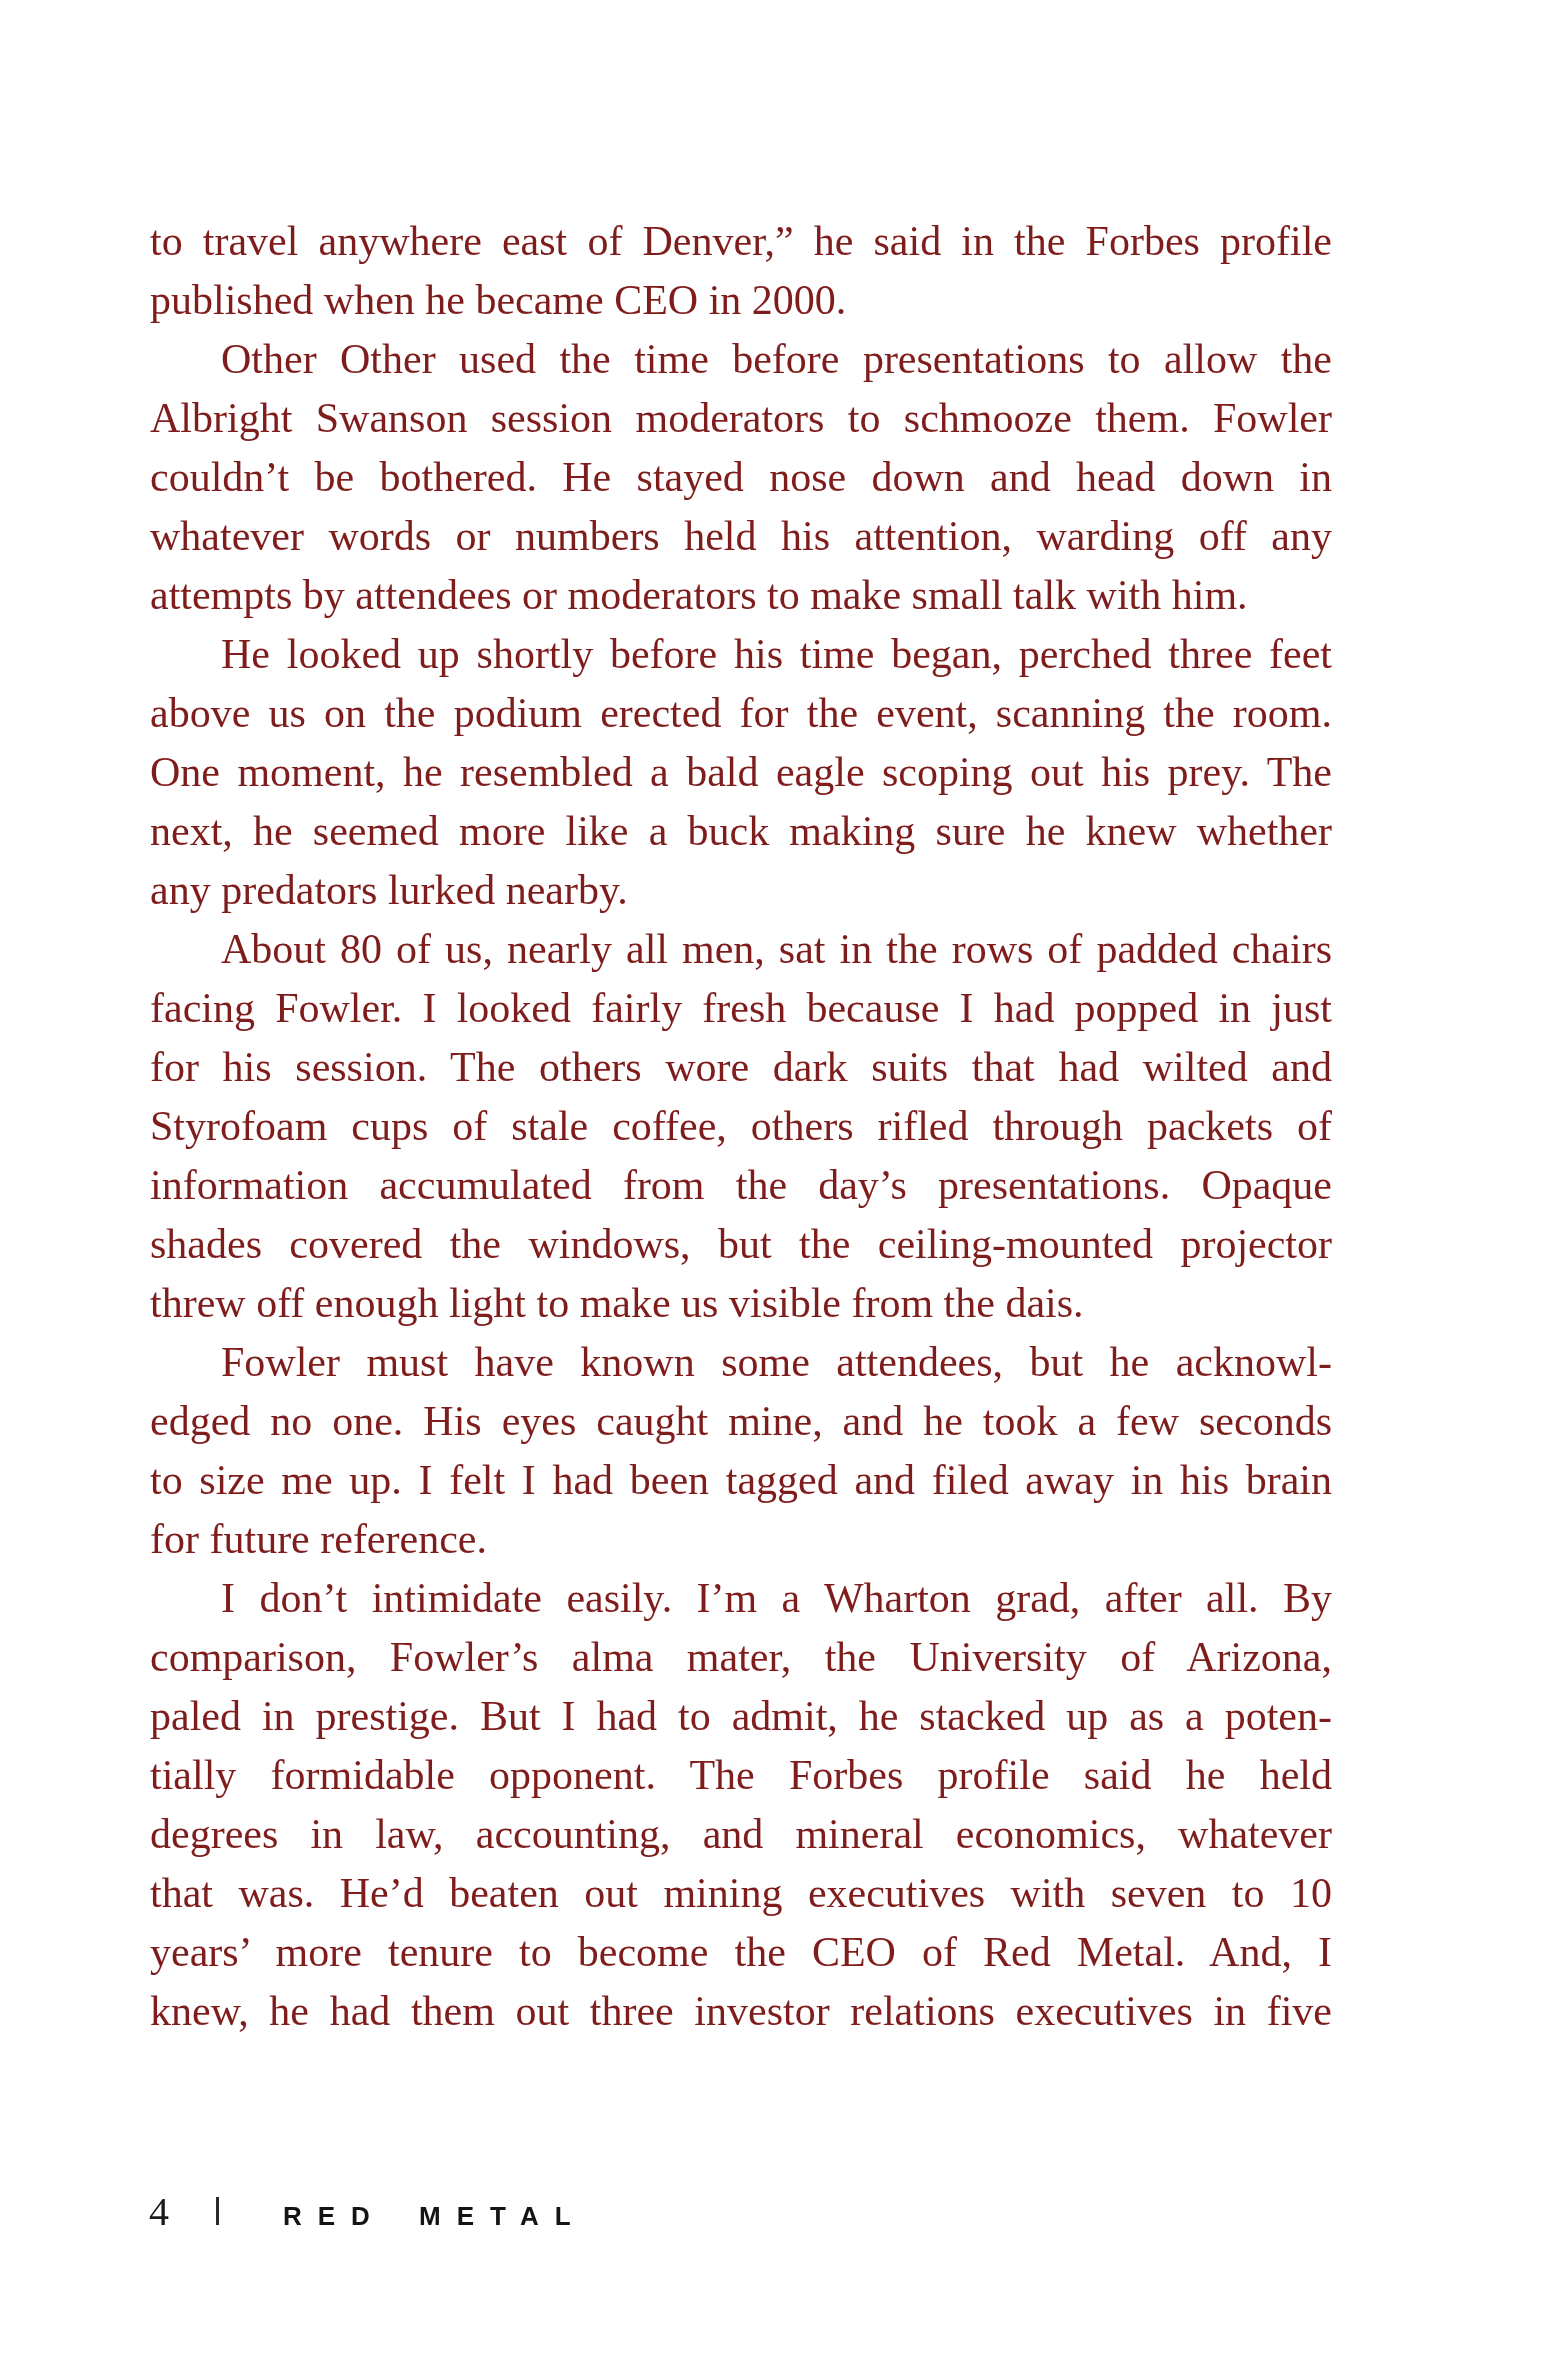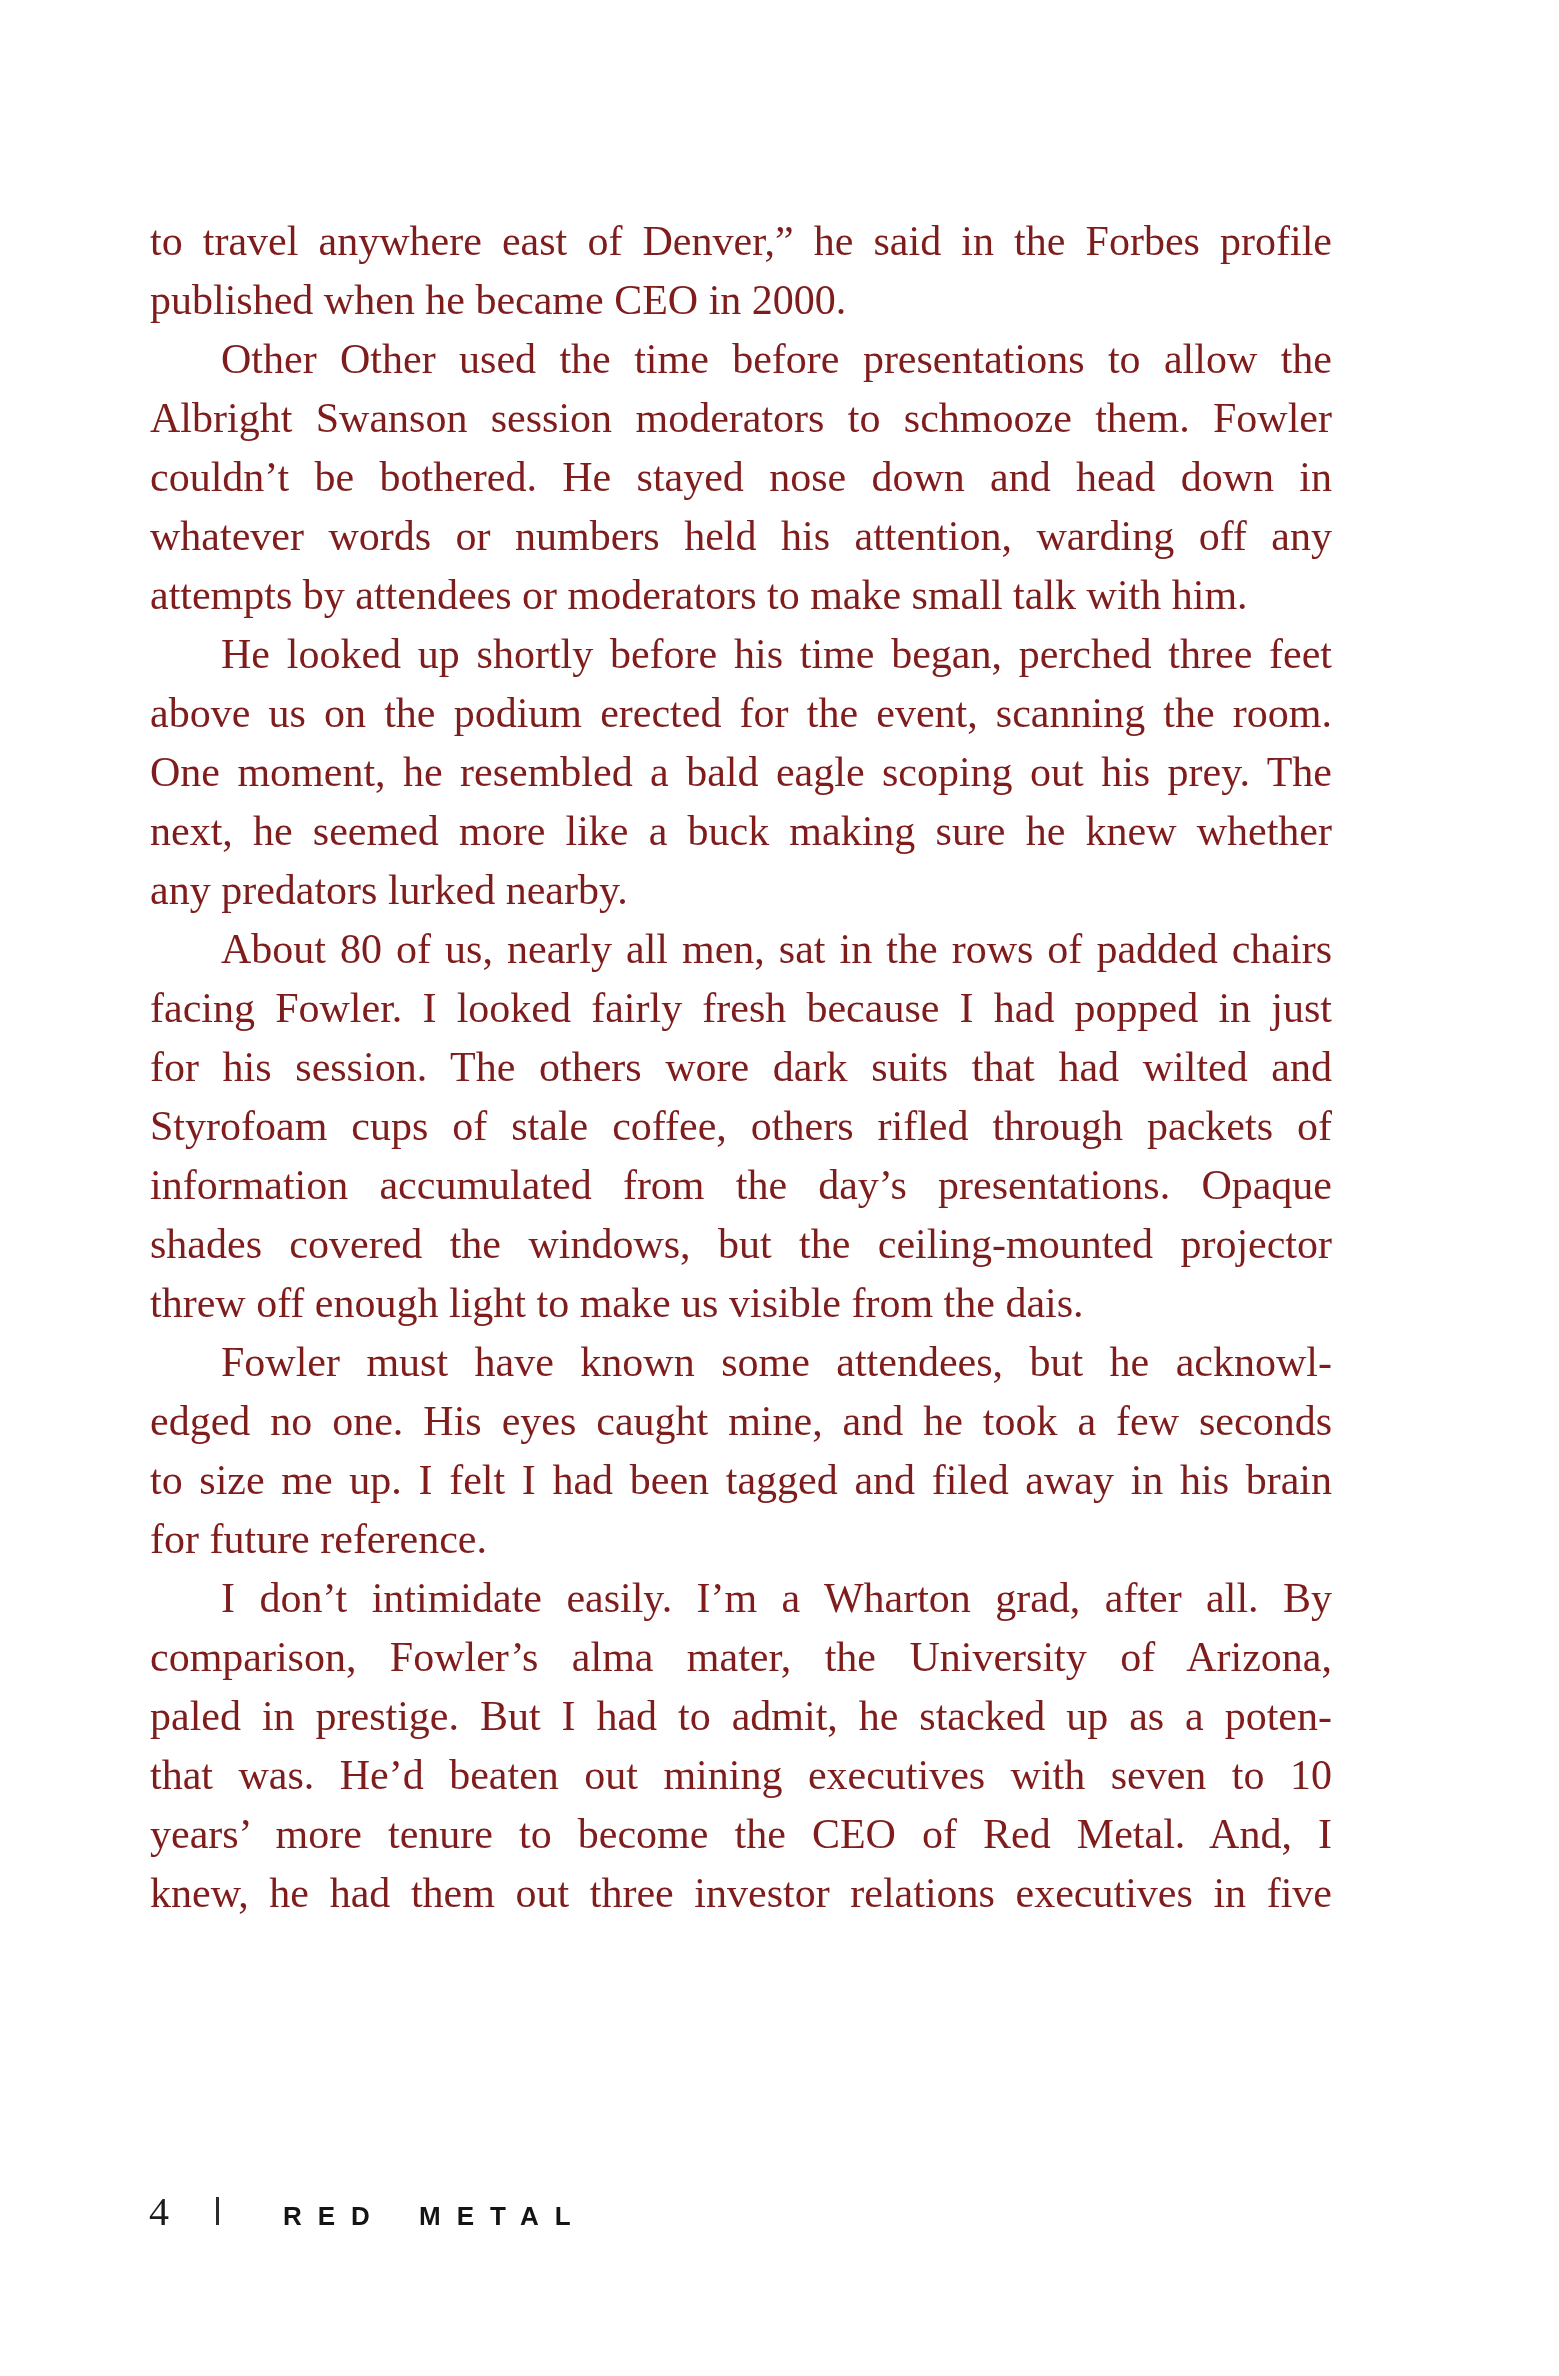--- a/index.html
+++ b/index.html
@@ -90,20 +90,22 @@
     <div class="line">information accumulated from the day’s presentations. Opaque</div>
     <div class="line">shades covered the windows, but the ceiling-mounted projector</div>
     <div class="line para-end">threw off enough light to make us visible from the dais.</div>
     <div class="line indent">Fowler must have known some attendees, but he acknowl-</div>
     <div class="line">edged no one. His eyes caught mine, and he took a few seconds</div>
     <div class="line">to size me up. I felt I had been tagged and filed away in his brain</div>
     <div class="line para-end">for future reference.</div>
     <div class="line indent">I don’t intimidate easily. I’m a Wharton grad, after all. By</div>
     <div class="line">comparison, Fowler’s alma mater, the University of Arizona,</div>
     <div class="line">paled in prestige. But I had to admit, he stacked up as a poten-</div>
+    <div class="line">tially formidable opponent. The Forbes profile said he held</div>
+    <div class="line">degrees in law, accounting, and mineral economics, whatever</div>
     <div class="line">that was. He’d beaten out mining executives with seven to 10</div>
     <div class="line">years’ more tenure to become the CEO of Red Metal. And, I</div>
     <div class="line">knew, he had them out three investor relations executives in five</div>
   </main>
 
 <footer class="footer">
   <span class="pagenum">4</span>
   <span class="rule"></span>
   <span class="running">RED METAL</span>
 </footer>

